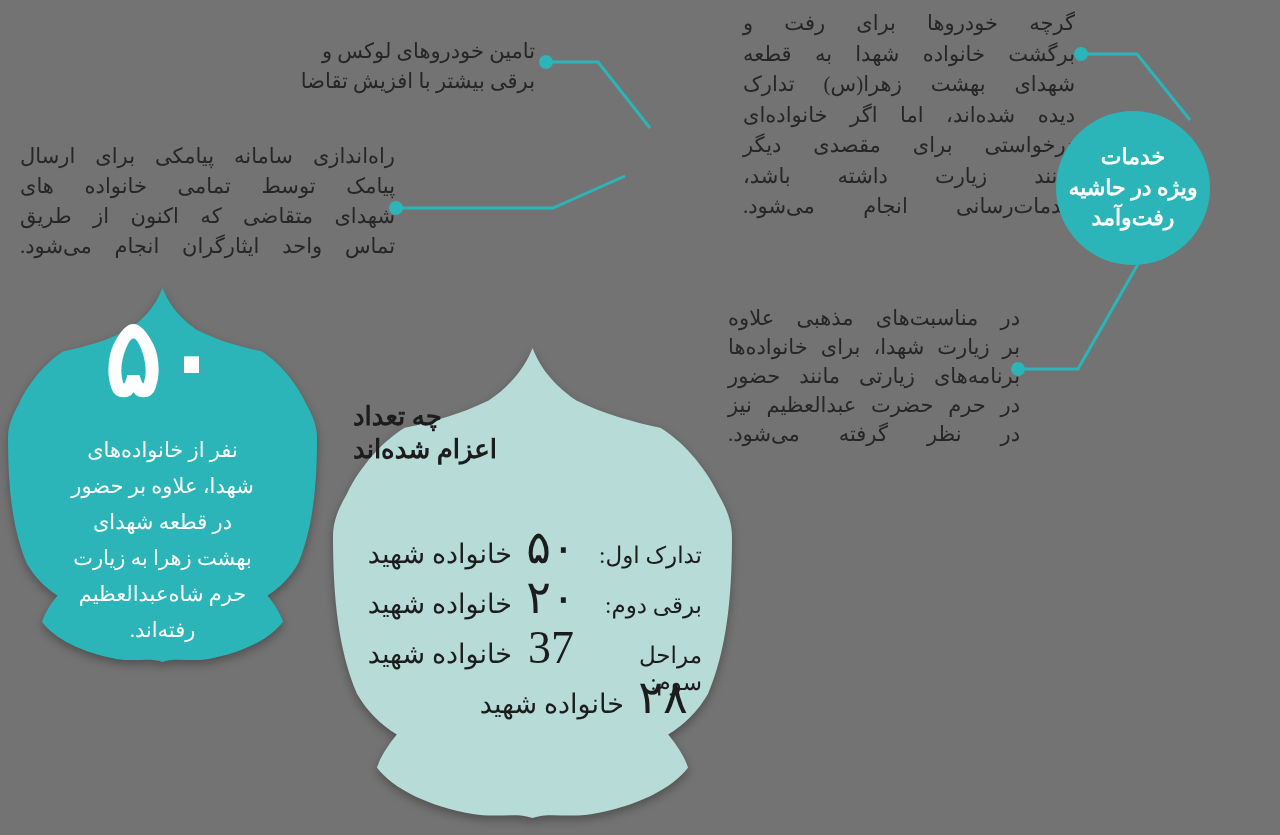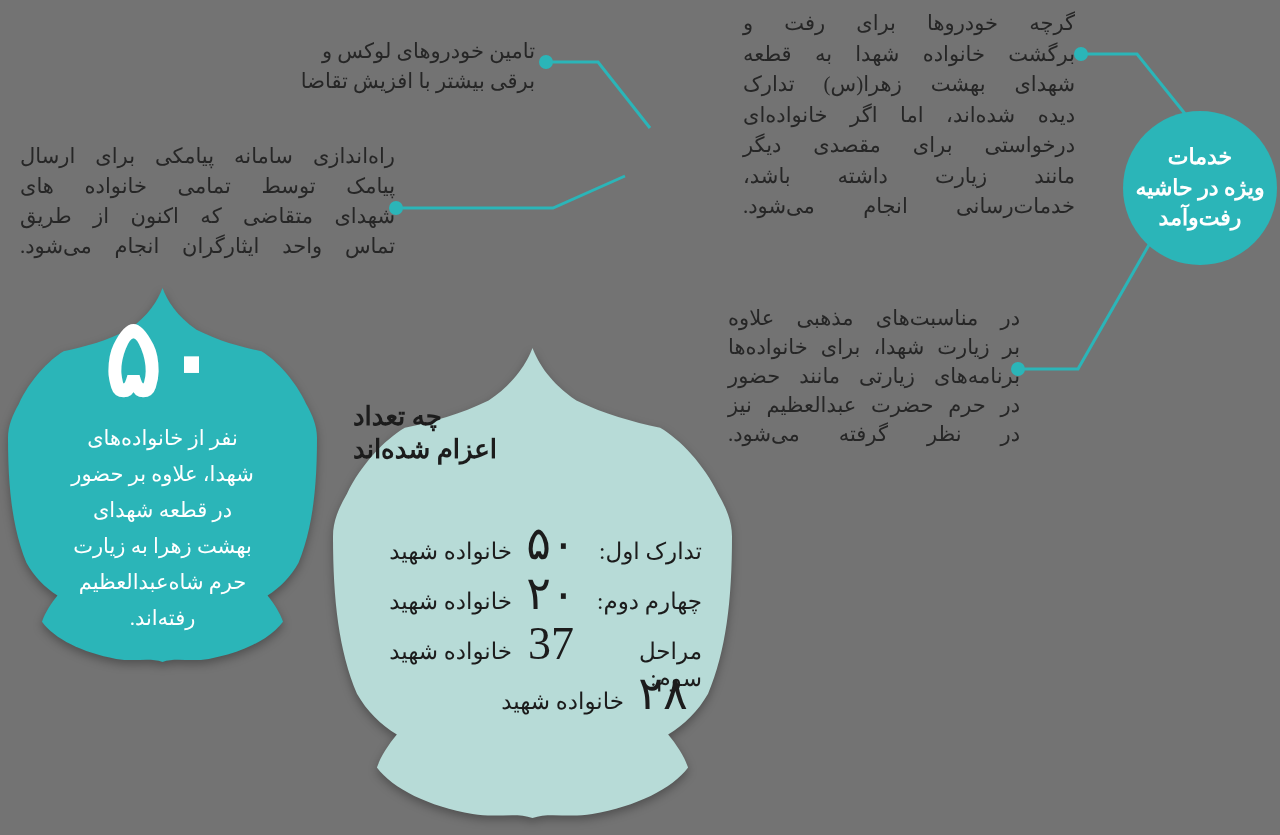--- a/index.html
+++ b/index.html
@@ -15,37 +15,37 @@
   .note-transport{right:205px;top:8px;width:332px;line-height:30.5px;}
   .note-luxury{right:745px;top:36px;width:262px;line-height:30px;}
   .note-sms{right:885px;top:141px;width:375px;line-height:30px;}
   .note-religious{right:260px;top:304px;width:292px;line-height:29px;}
   .hub{
     position:absolute;z-index:3;border-radius:50%;background:#2bb5b8;
     display:flex;align-items:center;justify-content:center;text-align:center;
     color:#ffffff;font-weight:bold;
   }
   .hub-future{left:605px;top:120px;width:144px;height:144px;font-size:21px;line-height:1.4;}
-  .hub-services{left:1123px;top:111px;width:154px;height:154px;font-size:22px;line-height:1.4;}
+  .hub-services{left:1056px;top:111px;width:154px;height:154px;font-size:22px;line-height:1.4;}
   .ornament{position:absolute;z-index:2;}
   .ornament svg{position:absolute;inset:0;filter:drop-shadow(0 4px 5px rgba(0,0,0,0.30));}
   .shape-teal{fill:#2bb5b8;}
   .shape-mint{fill:#b7dbd7;}
   .badge{left:8px;top:288px;width:309px;height:374px;}
   .badge-content{position:absolute;inset:0;z-index:2;display:flex;flex-direction:column;align-items:center;padding-top:16px;box-sizing:border-box;color:#ffffff;}
   .badge-number{font-size:108px;line-height:1.02;font-weight:bold;}
-  .badge-text{margin-top:6px;width:262px;font-size:21px;line-height:36px;text-align:center;}
+  .badge-text{margin-top:18px;width:262px;font-size:21px;line-height:36px;text-align:center;}
   .dispatch{left:333px;top:348px;width:399px;height:470px;}
   .dispatch-content{position:absolute;inset:0;z-index:2;display:flex;flex-direction:column;padding:52px 30px 0 20px;box-sizing:border-box;}
   .dispatch-title{font-size:26px;font-weight:bold;line-height:33px;text-align:left;color:#1c1c1c;}
   .dispatch-rows{margin-top:24px;display:flex;flex-direction:column;}
   .d-row{display:flex;align-items:baseline;height:50px;direction:rtl;color:#1c1c1c;}
   .d-label{width:112px;font-size:23px;flex:none;}
   .d-value{width:78px;flex:none;text-align:center;font-size:46px;line-height:1;}
-  .d-unit{font-size:23px;margin-top:48px;}
+  .d-unit{font-size:27px;margin-top:48px;}
 </style>
 </head>
 <body>
 
 <div class="canvas">
 
   <svg class="connectors" width="1280" height="835" viewBox="0 0 1280 835">
     <g stroke="#2bb5b8" stroke-width="3" fill="none">
       <polyline points="546,62 598,62 650,128"></polyline>
       <polyline points="396,208 553,208 625,176"></polyline>
@@ -131,21 +131,21 @@
     <div class="dispatch-content" dir="rtl">
       <div class="dispatch-title pre">چه تعداد
 اعزام شده‌اند</div>
       <div class="dispatch-rows">
         <div class="d-row">
           <span class="d-label">تدارک اول:</span>
           <span class="d-value">۵۰</span>
           <span class="d-unit">خانواده شهید</span>
         </div>
         <div class="d-row">
-          <span class="d-label">چهارم دوم:</span>
+          <span class="d-label">برقی دوم:</span>
           <span class="d-value">۲۰</span>
           <span class="d-unit">خانواده شهید</span>
         </div>
         <div class="d-row">
           <span class="d-label">مراحل سوم:</span>
           <span class="d-value">37</span>
           <span class="d-unit">خانواده شهید</span>
         </div>
         <div class="d-row">
           <span class="d-value">۲۸</span>

